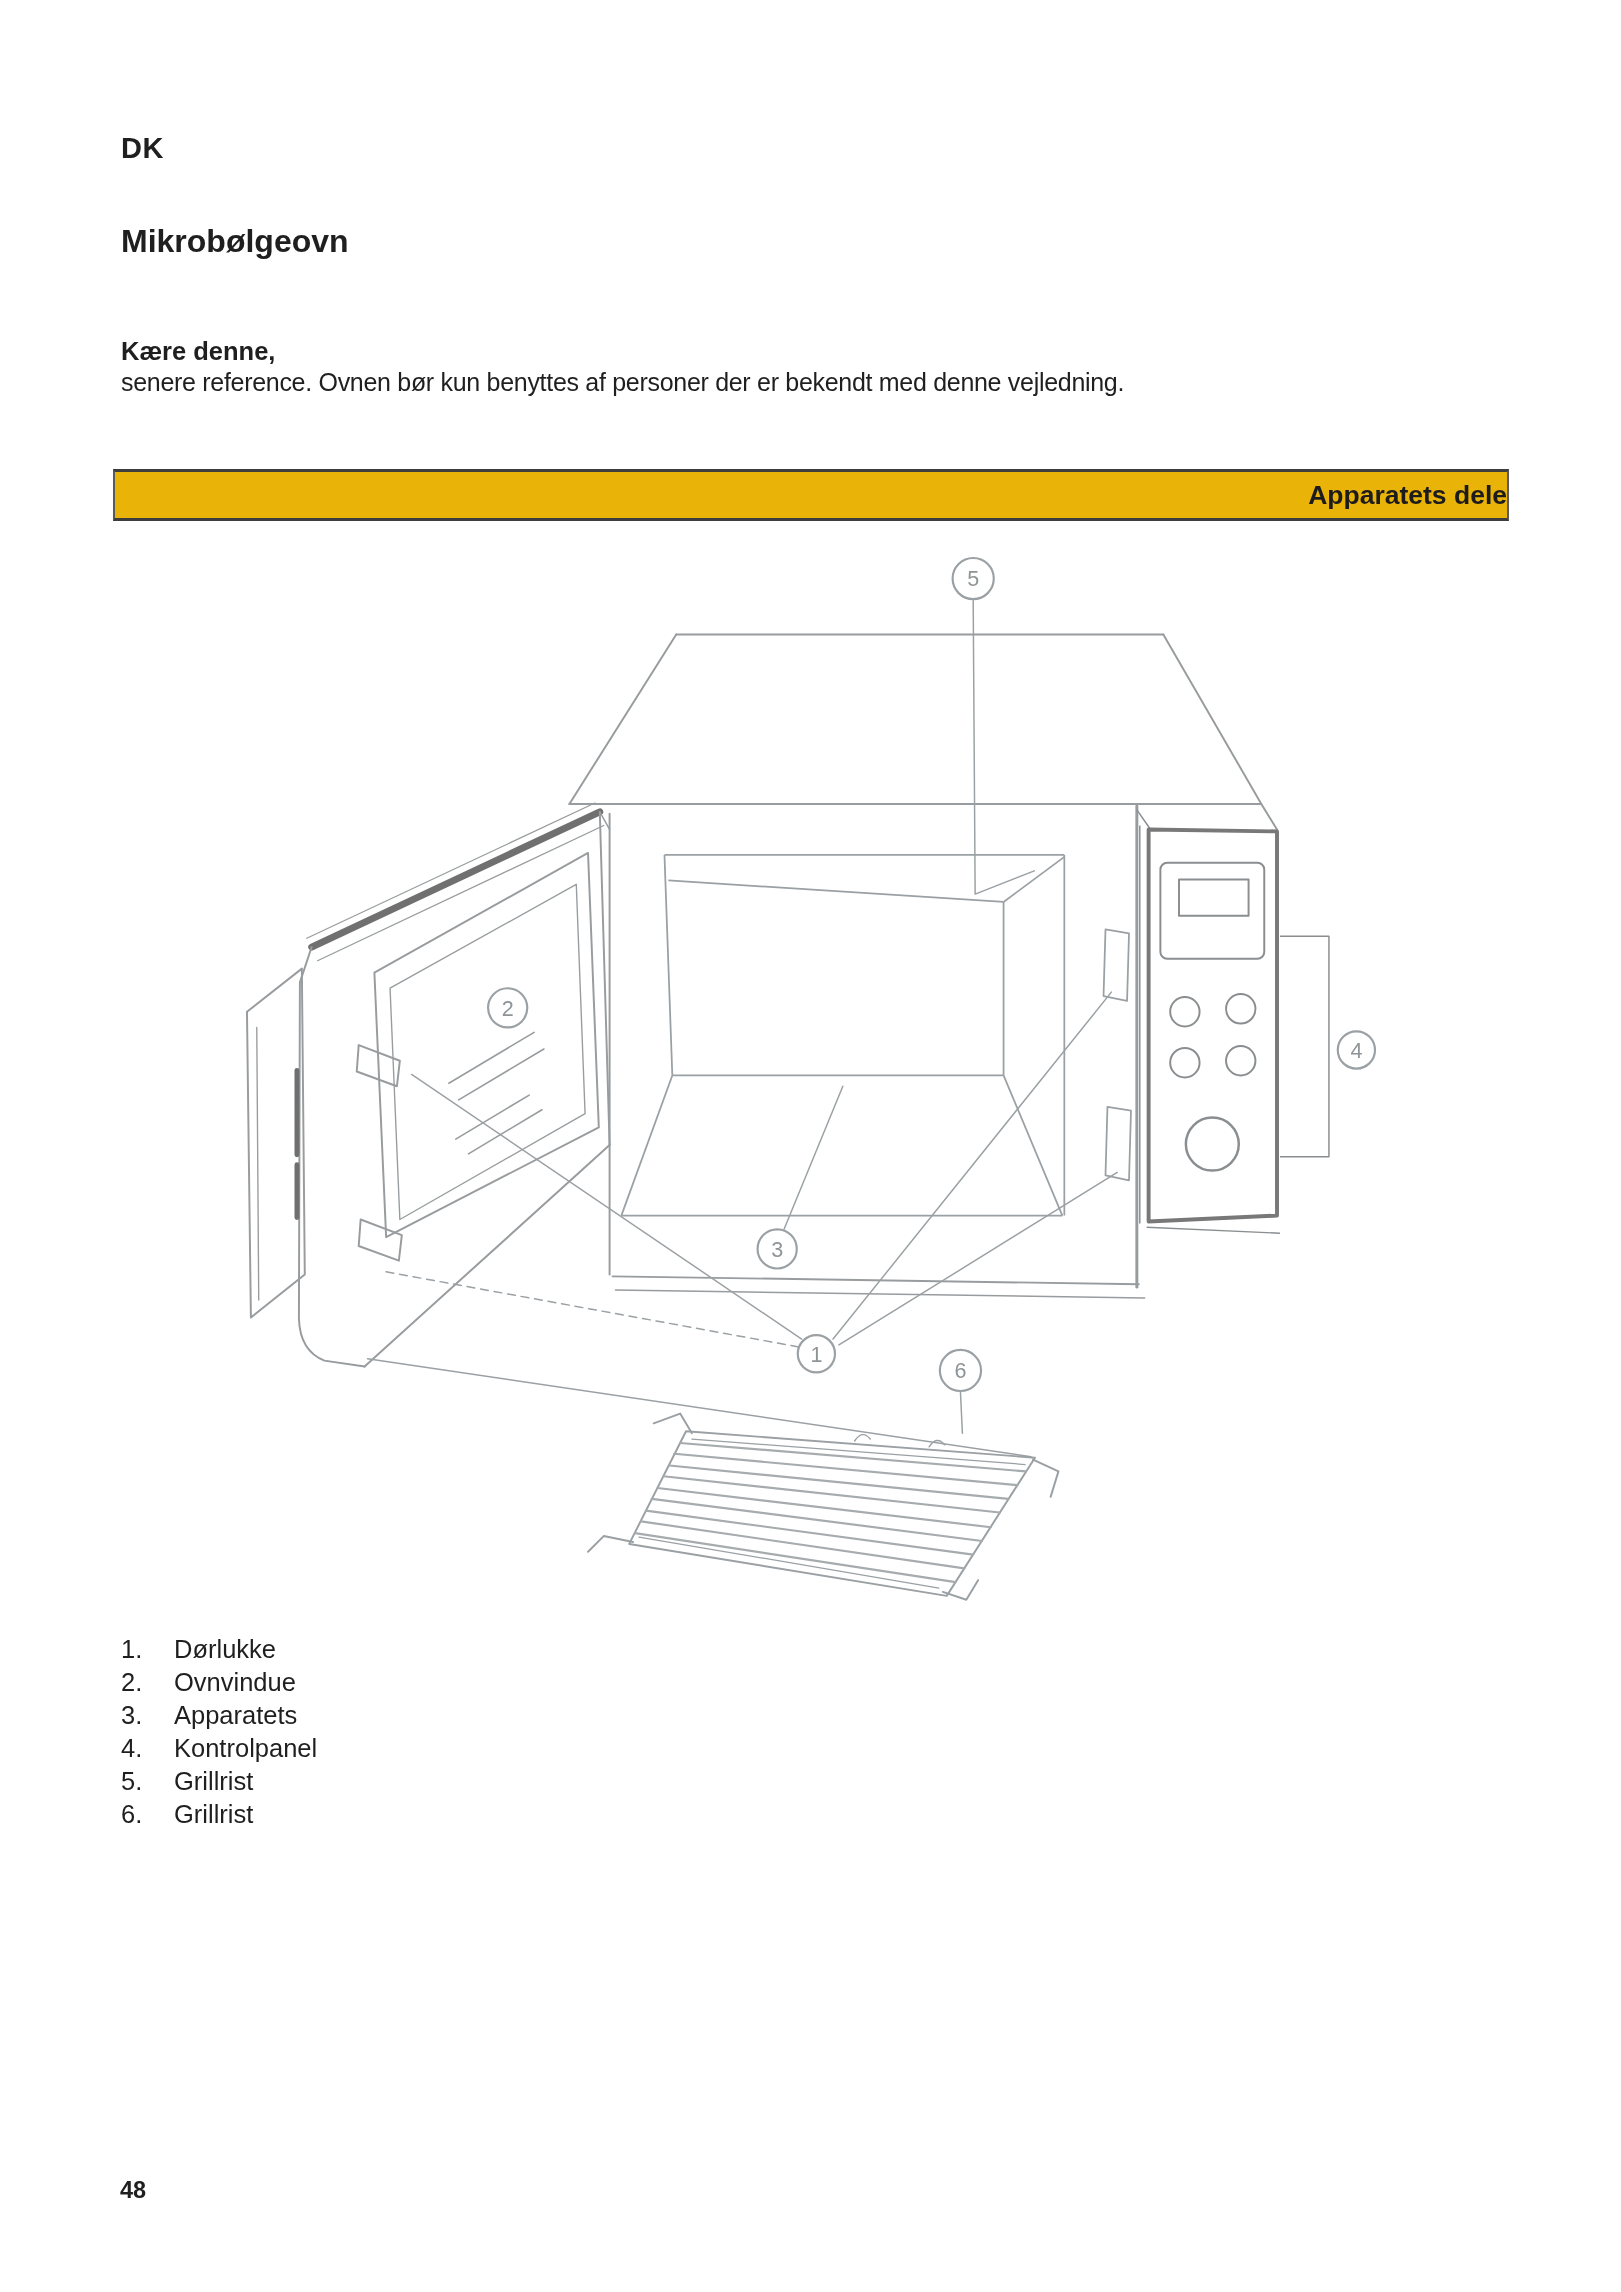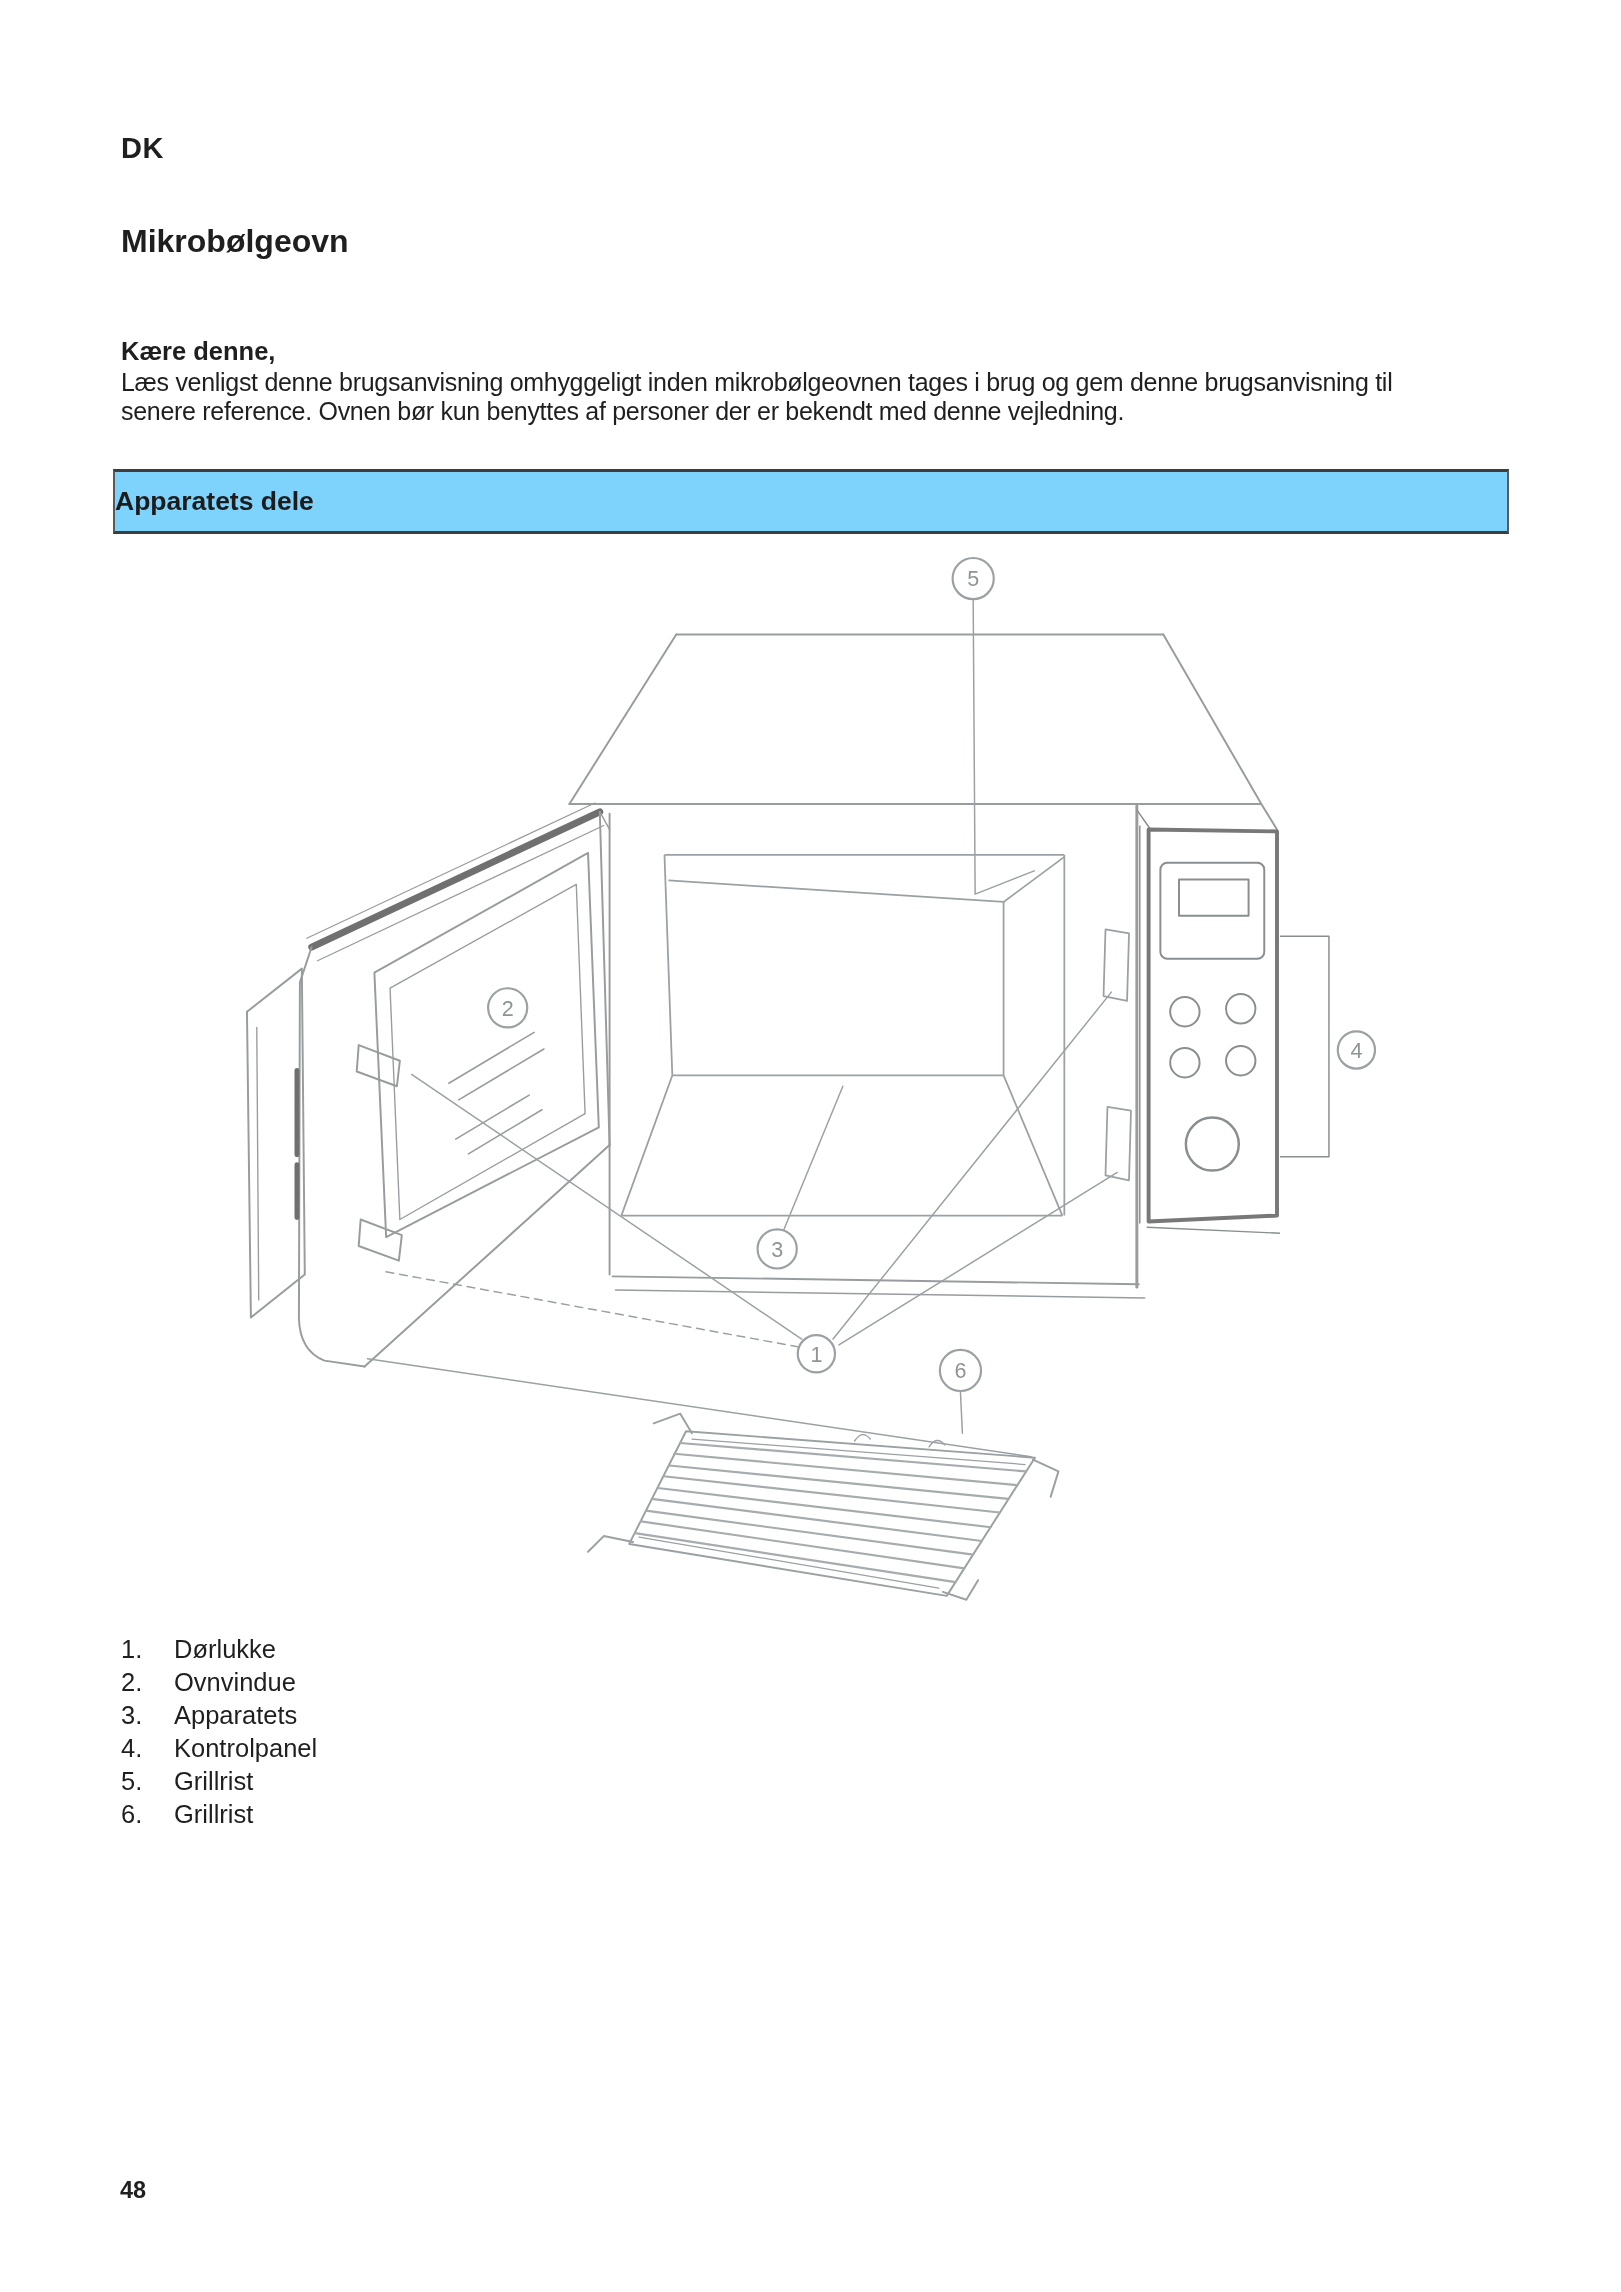--- a/index.html
+++ b/index.html
@@ -10,26 +10,26 @@
     font-family:"Liberation Sans","DejaVu Sans",sans-serif;
     color:#1f1f1f;
     overflow:hidden;
   }
   .abs{position:absolute;}
   .lang-tag{left:121px;top:104px;font-size:29px;font-weight:bold;letter-spacing:0.5px;margin-top:28px;}
   .doc-title{left:121px;top:223px;font-size:32px;font-weight:bold;}
   .greeting{left:121px;top:337px;font-size:25.5px;font-weight:bold;}
   .para{left:121px;top:368px;font-size:25px;letter-spacing:-0.3px;line-height:29px;white-space:nowrap;}
   .banner{
-    left:113px;top:469px;width:1396px;height:65px;
-    background:#7dd3fc;
+    left:113px;top:469px;width:1396px;height:52px;
+    background:#eab308;
     border-top:3.9px solid #3d3d3d;border-bottom:3.9px solid #3d3d3d;
     border-left:2px solid #5a5a5a;border-right:2px solid #5a5a5a;
     box-sizing:border-box;
-    display:flex;align-items:center;justify-content:flex-start;
+    display:flex;align-items:center;justify-content:flex-end;
   }
   .banner-title{font-size:26.5px;font-weight:bold;color:#1c1c1c;}
   .parts-list{left:121px;top:1633px;font-size:25.5px;line-height:33px;}
   .parts-list .row{display:flex;}
   .parts-list .num{width:53px;}
   .page-number{left:120px;top:2177px;font-size:23.5px;font-weight:bold;}
   svg text.co{
     font-family:"Liberation Sans","DejaVu Sans",sans-serif;
     font-size:22px;fill:#8f9496;text-anchor:middle;
   }
@@ -39,21 +39,20 @@
 
 <div class="page">
 
   <div class="abs lang-tag">DK</div>
 
   <div class="abs doc-title">Mikrobølgeovn</div>
 
   <div class="abs greeting">Kære denne,</div>
 
   <div class="abs para">
-    <div>Læs venligst denne brugsanvisning omhyggeligt inden mikrobølgeovnen tages i brug og gem denne brugsanvisning til</div>
     <div>senere reference. Ovnen bør kun benyttes af personer der er bekendt med denne vejledning.</div>
   </div>
 
   <div class="abs banner">
     <span class="banner-title">Apparatets dele</span>
   </div>
 
   <svg class="abs" style="left:0;top:0" width="1621" height="2293" viewBox="0 0 1654 2339">
 
     <g stroke="#989c9e" stroke-width="2" fill="none" stroke-linecap="round" stroke-linejoin="round">

